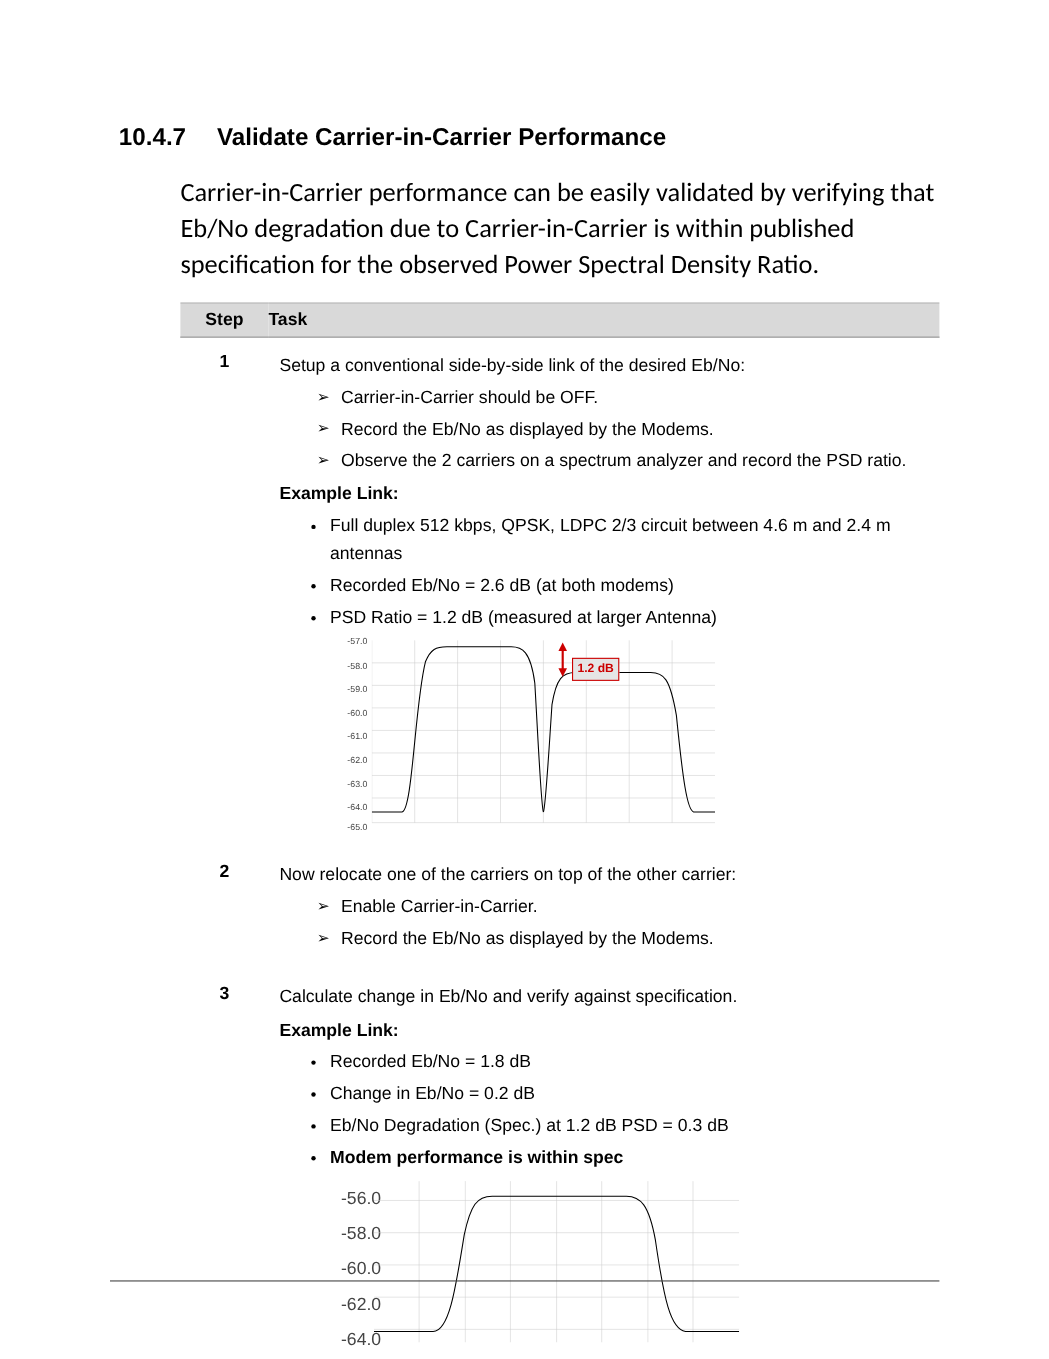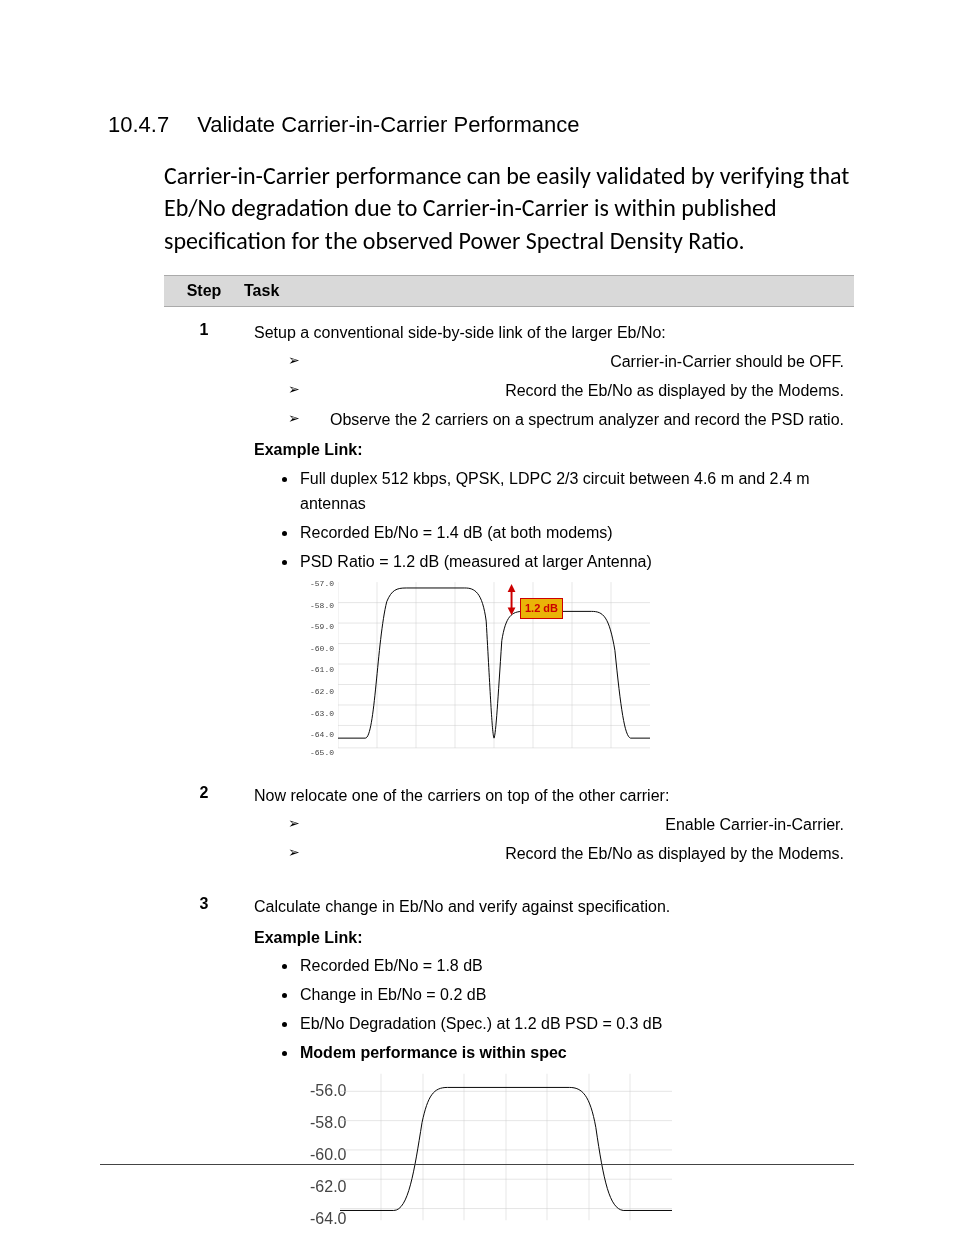--- a/index.html
+++ b/index.html
@@ -1,38 +1,38 @@
 <!DOCTYPE html>
 <html><head>
 <meta charset="utf-8">
 <style>
   html,body{margin:0;padding:0;background:#fff;color:#000;}
   body{width:954px;height:1235px;position:relative;font-family:Arial,Helvetica,sans-serif;}
   .page{padding:112px 100px 60px 108px;}
-  .heading{display:flex;gap:28px;font-family:Arial,sans-serif;font-weight:normal;font-size:22px;margin:0 0 22px 0;}
+  .heading{display:flex;gap:28px;font-family:Arial,sans-serif;font-weight:bold;font-size:22px;margin:0 0 22px 0;}
   .intro{font-family:Calibri,Arial,sans-serif;font-size:24px;line-height:1.35;margin:0 0 18px 56px;}
   .lead{font-family:Calibri,Arial,sans-serif;font-size:18px;margin:0 0 4px 56px;}
   table.doc{width:690px;margin-left:56px;border-collapse:collapse;font-family:Arial,sans-serif;font-size:16px;}
   table.doc th{background:#d9d9d9;font-weight:bold;text-align:left;padding:6px 0;border-top:1px solid #aaa;border-bottom:1px solid #aaa;}
   table.doc th.step{width:60px;text-align:center;}
   table.doc td{vertical-align:top;padding:14px 10px 10px 10px;}
   table.doc td.stepn{font-weight:bold;text-align:center;width:60px;}
   .task{font-size:16px;line-height:1.55;}
-  .arrow-list{list-style:none;margin:4px 0 4px 34px;padding:0;text-align:right;}
+  .arrow-list{list-style:none;margin:4px 0 4px 34px;padding:0;}
   .arrow-list li{position:relative;padding-left:22px;margin:4px 0;}
   .arrow-list li::before{content:"➢";position:absolute;left:0;top:0;font-size:14px;}
   .ex-link{font-weight:bold;margin:6px 0 2px 0;}
   .disc-list{list-style:disc;margin:4px 0 6px 44px;padding:0;}
   .disc-list li{margin:4px 0;padding-left:2px;}
   .spec-bold{font-weight:bold;}
   .hr{position:absolute;left:100px;right:100px;bottom:70px;border-top:1px solid #444;}
   
   .chart1{position:relative;width:340px;height:180px;margin:2px 0 0 56px;}
-  .chart1 .ylab{position:absolute;left:0;font-size:8px;color:#444;width:24px;text-align:right;transform:translateY(-50%);font-family:Liberation Mono, monospace;}  
-  .chart1 .callout{position:absolute;border:1px solid #c00;color:#c00;font-weight:bold;font-size:11px;padding:1px 4px;background:#eab308;}
+  .chart1 .ylab{position:absolute;left:0;font-size:8px;color:#444;width:24px;text-align:right;transform:translateY(-50%);}  
+  .chart1 .callout{position:absolute;border:1px solid #c00;color:#c00;font-weight:bold;font-size:11px;padding:1px 4px;background:#e5e5e5;}
   
   .chart2{position:relative;width:362px;height:160px;margin:4px 0 0 56px;}
   .chart2 .ylab{position:absolute;left:0;font-size:16px;color:#444;width:26px;text-align:right;transform:translateY(-50%);}  
 </style>
 </head>
 <body>
 
 <div class="page">
 
   <div class="heading">
@@ -47,30 +47,30 @@
       <tr>
         <th class="step">Step</th>
         <th>Task</th>
       </tr>
     </thead>
     <tbody>
 
       <tr>
         <td class="stepn">1</td>
         <td class="task">
-          <div>Setup a conventional side-by-side link of the larger Eb/No:</div>
+          <div>Setup a conventional side-by-side link of the desired Eb/No:</div>
           <ul class="arrow-list">
             <li>Carrier-in-Carrier should be OFF.</li>
             <li>Record the Eb/No as displayed by the Modems.</li>
             <li>Observe the 2 carriers on a spectrum analyzer and record the PSD ratio.</li>
           </ul>
           <div class="ex-link">Example Link:</div>
           <ul class="disc-list">
             <li>Full duplex 512 kbps, QPSK, LDPC 2/3 circuit between 4.6 m and 2.4 m antennas</li>
-            <li>Recorded Eb/No = 1.4 dB (at both modems)</li>
+            <li>Recorded Eb/No = 2.6 dB (at both modems)</li>
             <li>PSD Ratio = 1.2 dB (measured at larger Antenna)</li>
           </ul>
 
           <div class="chart1">
 
             <span class="ylab" style="top:2%">-57.0</span>
             <span class="ylab" style="top:14%">-58.0</span>
             <span class="ylab" style="top:26%">-59.0</span>
             <span class="ylab" style="top:38%">-60.0</span>
             <span class="ylab" style="top:50%">-61.0</span>

